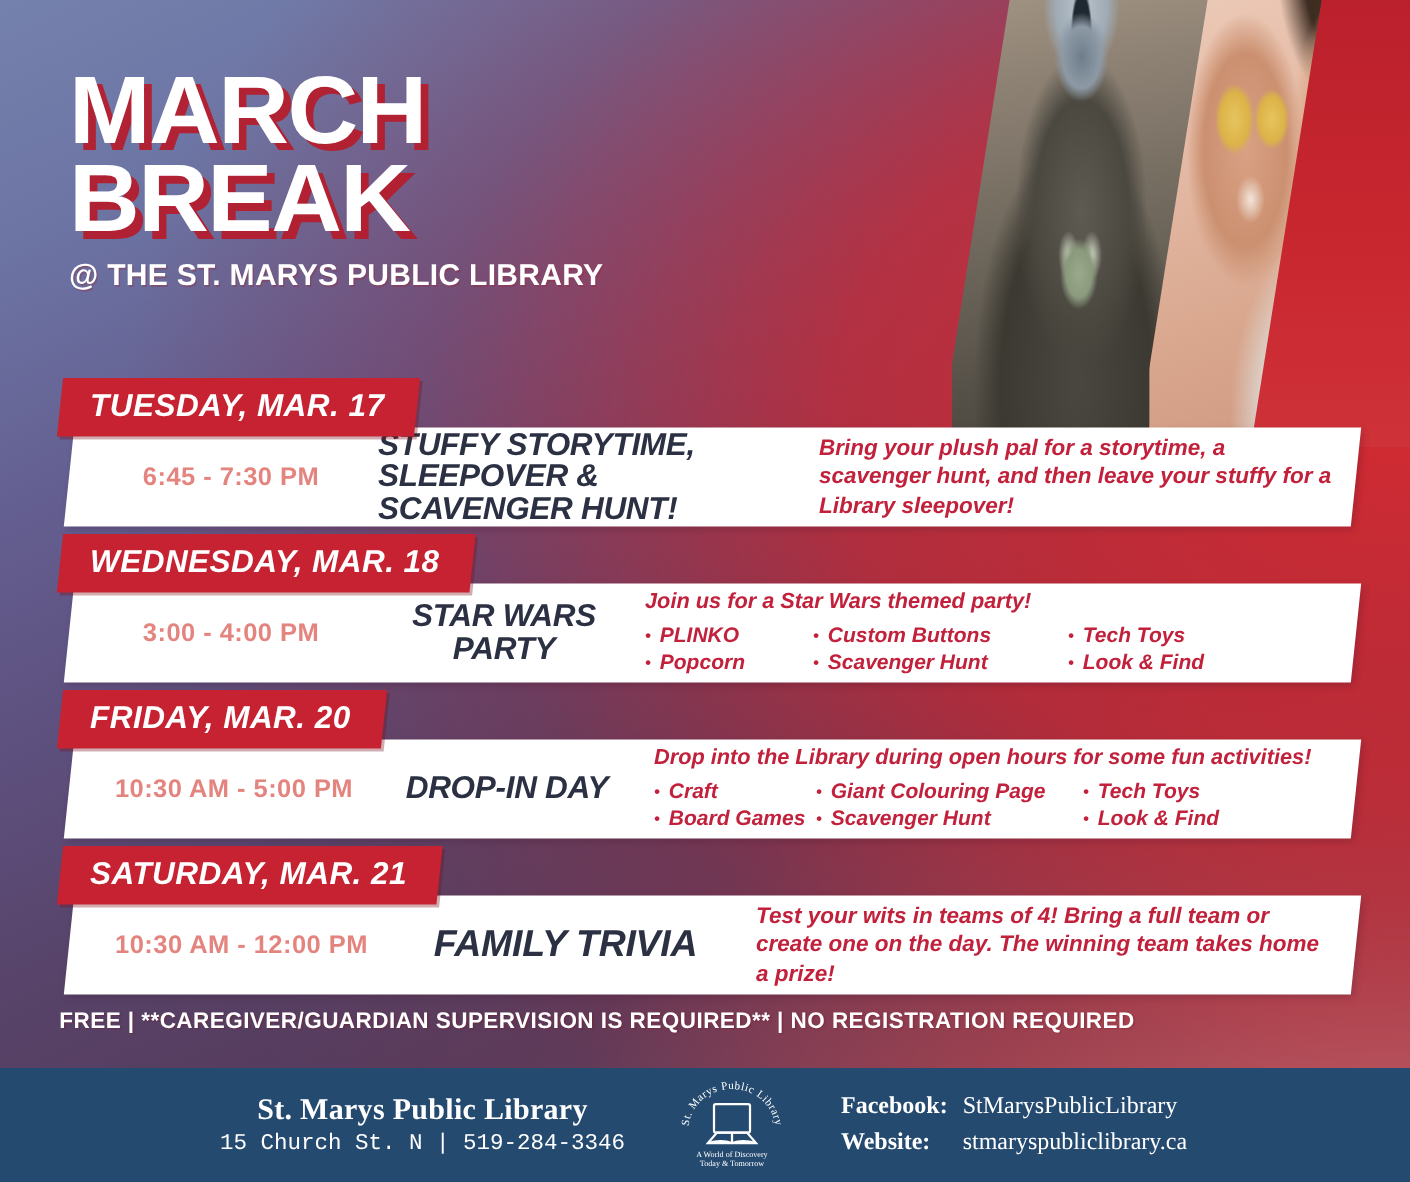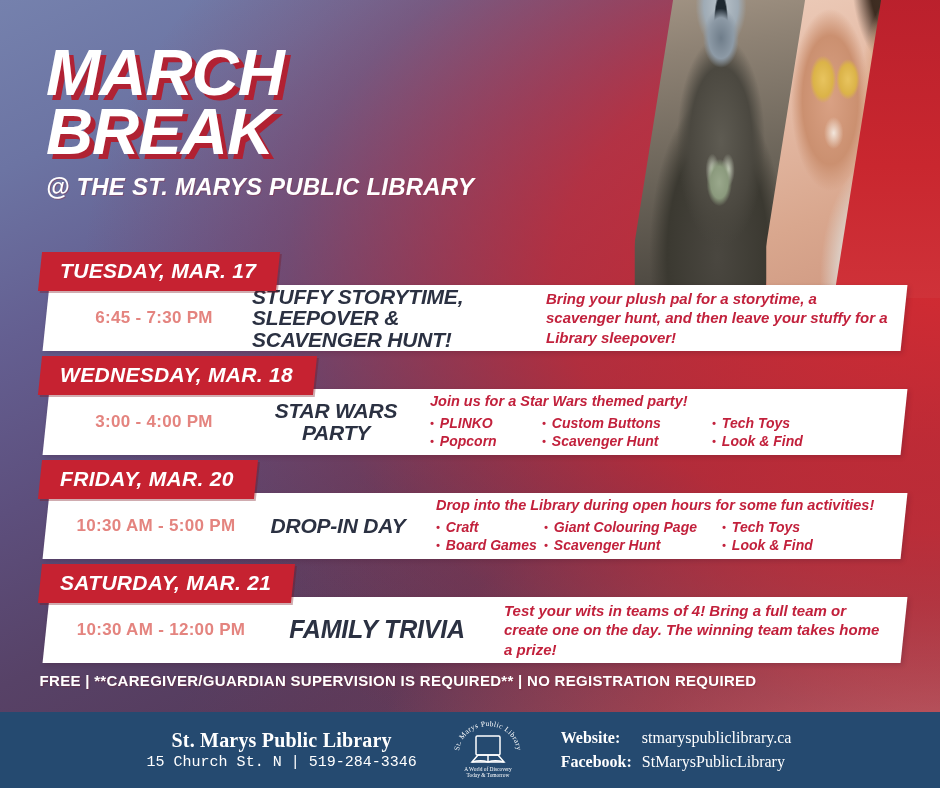--- a/index.html
+++ b/index.html
@@ -77,31 +77,31 @@
   }
 
   
   .collage-wedge {
     position:absolute; top:-20px; right:-60px; width:150px; height:330px;
     background:linear-gradient(180deg,#b81f2c 0%, #c9272f 60%, #cf3239 100%);
     transform:skewX(-9deg);
   }
 
   
-  .header { position:absolute; left:46px; top:46px; width:470px;font-style:italic; }
+  .header { position:absolute; left:46px; top:46px; width:470px; }
   .title-line {
     font-size:64px; line-height:0.86; font-weight:bold; color:#ffffff;
     letter-spacing:-1px; font-stretch:condensed;
     text-shadow:5px 5px 0 rgba(180,30,45,0.95);
     transform:scaleX(1.02);
     transform-origin:left center;
   }
   .title-line.l2 { margin-top:4px; }
   .subtitle {
-    margin-top:13px; font-size:24px; font-weight:bold; color:#ffffff;
+    margin-top:13px; font-size:20px; font-weight:bold; color:#ffffff;
     letter-spacing:0.2px; white-space:nowrap;
     text-shadow:1px 1px 0 rgba(150,40,60,0.35);
   }
 
   
   .events { position:absolute; left:0; top:252px; width:940px; }
   .event { position:relative; height:104px; }
 
   .badge {
     position:absolute; left:40px; top:0; z-index:3;
@@ -333,25 +333,25 @@
           <path d="M21 43 Q30 40.5 37 43 Q44 40.5 53 43"></path>
         </g>
         <text x="37" y="52" font-family="Liberation Serif, serif" font-size="5.4" fill="#ffffff" text-anchor="middle">A World of Discovery</text>
         <text x="37" y="58" font-family="Liberation Serif, serif" font-size="5.4" fill="#ffffff" text-anchor="middle">Today &amp; Tomorrow</text>
       </svg>
     </div>
 
     <table class="f-right">
       <tbody>
           <tr>
+        <td class="lbl">Facebook:</td>
+        <td class="v">StMarysPublicLibrary</td>
+      </tr>
+      <tr>
         <td class="lbl">Website:</td>
         <td class="v">stmaryspubliclibrary.ca</td>
       </tr>
-      <tr>
-        <td class="lbl">Facebook:</td>
-        <td class="v">StMarysPublicLibrary</td>
-      </tr>
     </tbody>
       </table>
 
   </div>
 
 </div>
 
 </body></html>

